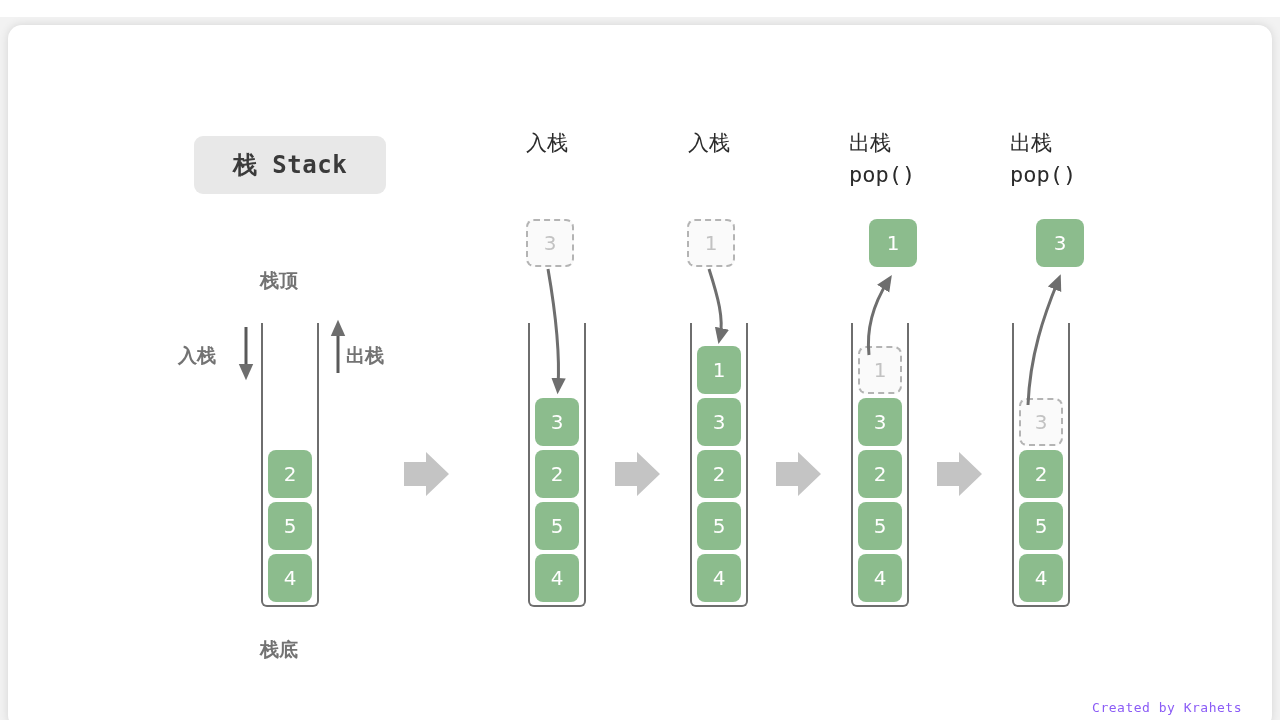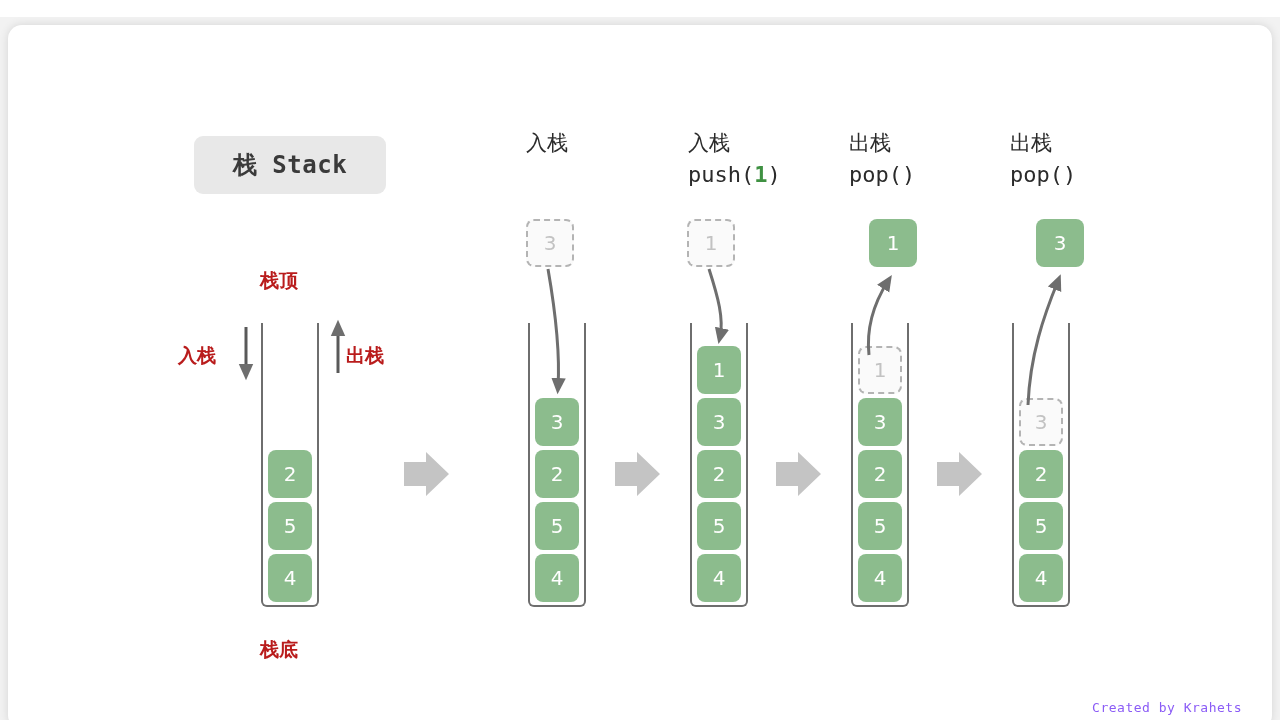--- a/index.html
+++ b/index.html
@@ -44,21 +44,21 @@
     justify-content: center;
     font-family: "DejaVu Sans Mono", "Liberation Mono", monospace;
     font-size: 24px;
     font-weight: bold;
     color: #3a3a3a;
     letter-spacing: 0.5px;
   }
   
   .lbl {
     position: absolute;
-    color: #b91c1c;
+    color: #737373;
     font-weight: bold;
     font-size: 19px;
     white-space: nowrap;
   }
   .top-label { left: 252px; top: 243px; }
   .bottom-label { left: 252px; top: 612px; }
   .push-side-label { left: 170px; top: 318px; }
   .pop-side-label { left: 338px; top: 318px; }
 
   
@@ -190,21 +190,20 @@
     </div>
     <div class="stack" style="left:520px; top:298px; height:284px;">
       <div class="cell">3</div>
       <div class="cell">2</div>
       <div class="cell">5</div>
       <div class="cell">4</div>
     </div>
 
     <div class="col-head" style="left:680px;">
       <span class="cn">入栈</span>
-      <span class="code"><span>push(</span><span class="num">1</span><span>)</span></span>
     </div>
     <div class="float-cell ghost" style="left:679px; top:194px;">
       <span>1</span>
     </div>
     <div class="stack" style="left:682px; top:298px; height:284px;">
       <div class="cell">1</div>
       <div class="cell">3</div>
       <div class="cell">2</div>
       <div class="cell">5</div>
       <div class="cell">4</div>

